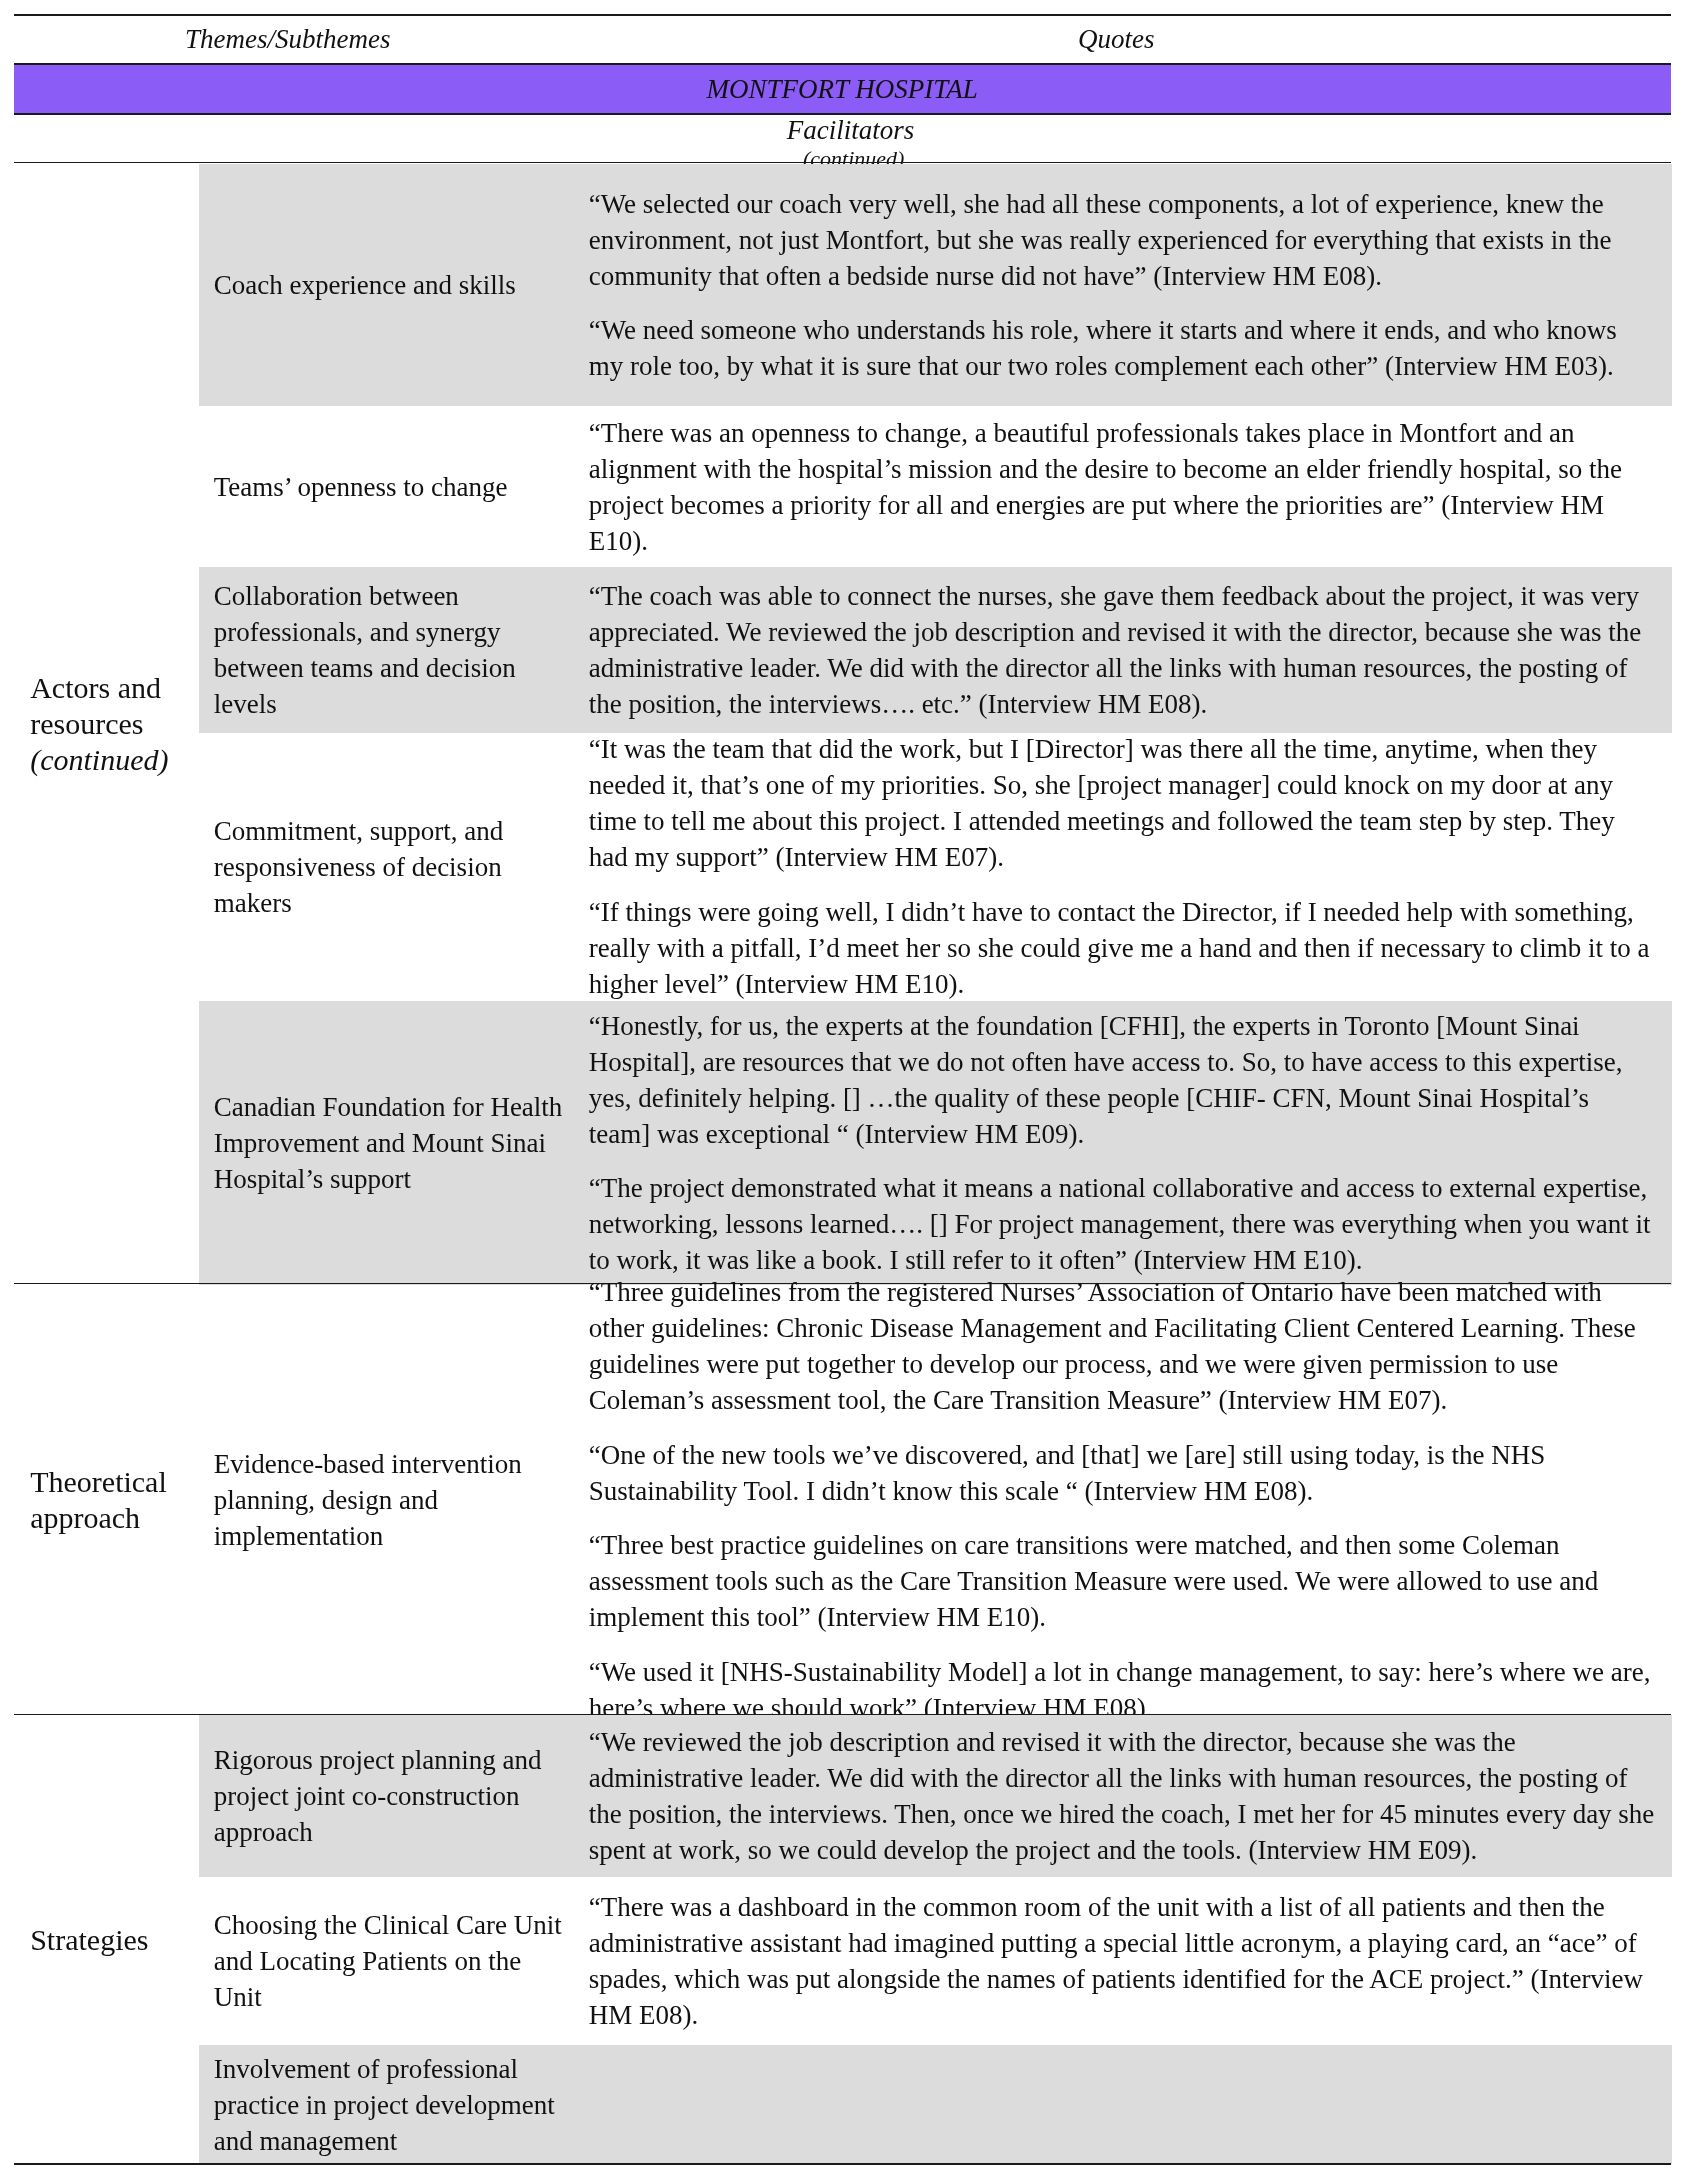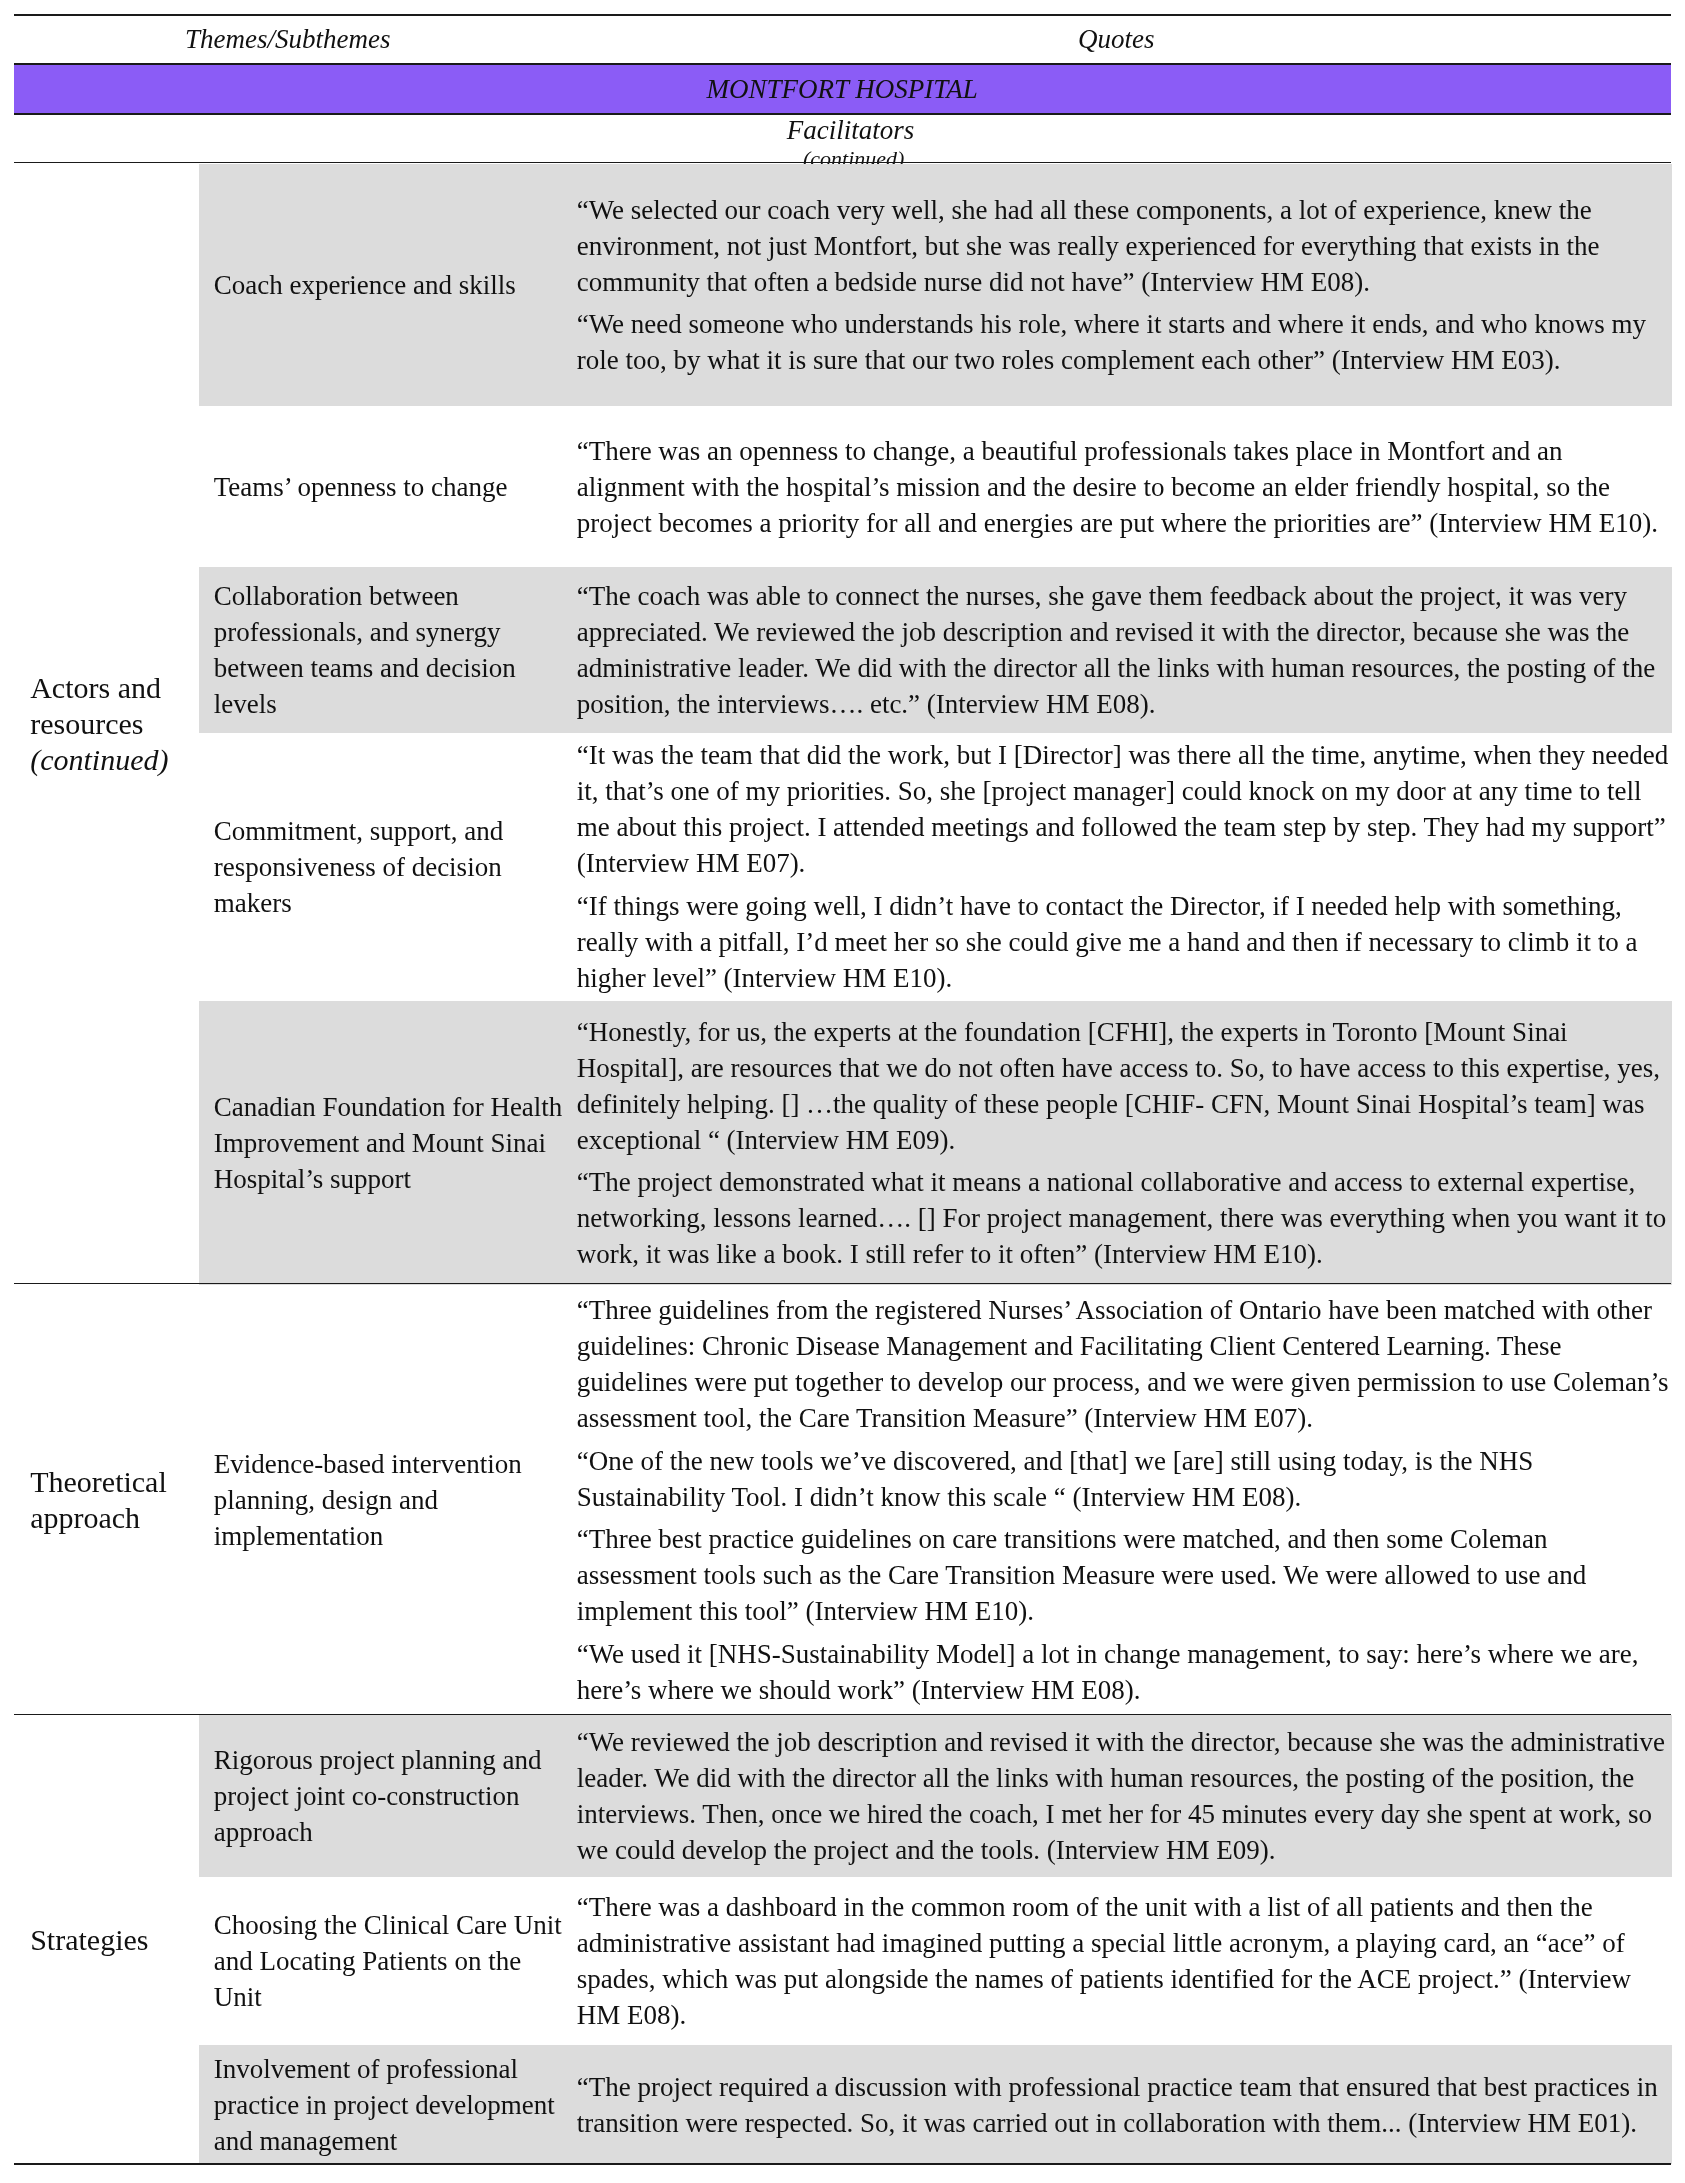--- a/index.html
+++ b/index.html
@@ -101,21 +101,21 @@
     top: 0;
     bottom: 0;
     width: 1092px;
     display: flex;
     flex-direction: column;
     justify-content: center;
     font-size: 27px;
     line-height: 36px;
   }
   .quote {
-    margin: 0;
+    margin: 12px;
   }
   .quote + .quote {
     margin-top: 6.6px;
   }
   .theme {
     position: absolute;
     left: 0;
     width: 180px;
     padding-left: 16.5px;
     box-sizing: border-box;
@@ -230,20 +230,17 @@
 
   <div class="row" style="top:1863px;height:168px;">
     <div class="sub">Choosing the Clinical Care Unit and Locating Patients on the Unit</div>
     <div class="quotes">
       <p class="quote">“There was a dashboard in the common room of the unit with a list of all patients and then the administrative assistant had imagined putting a special little acronym, a playing card, an “ace” of spades, which was put alongside the names of patients identified for the ACE project.” (Interview HM E08).</p>
     </div>
   </div>
 
   <div class="row gray" style="top:2031px;height:119px;">
     <div class="sub">Involvement of professional practice in project development and management</div>
-    <div class="quotes">
-      <p class="quote">“The project required a discussion with professional practice team that ensured that best practices in transition were respected. So, it was carried out in collaboration with them... (Interview HM E01).</p>
-    </div>
   </div>
 
   <div class="rule" style="top:2149px;height:1.9px;"></div>
 </div>
 
 
 </body></html>

